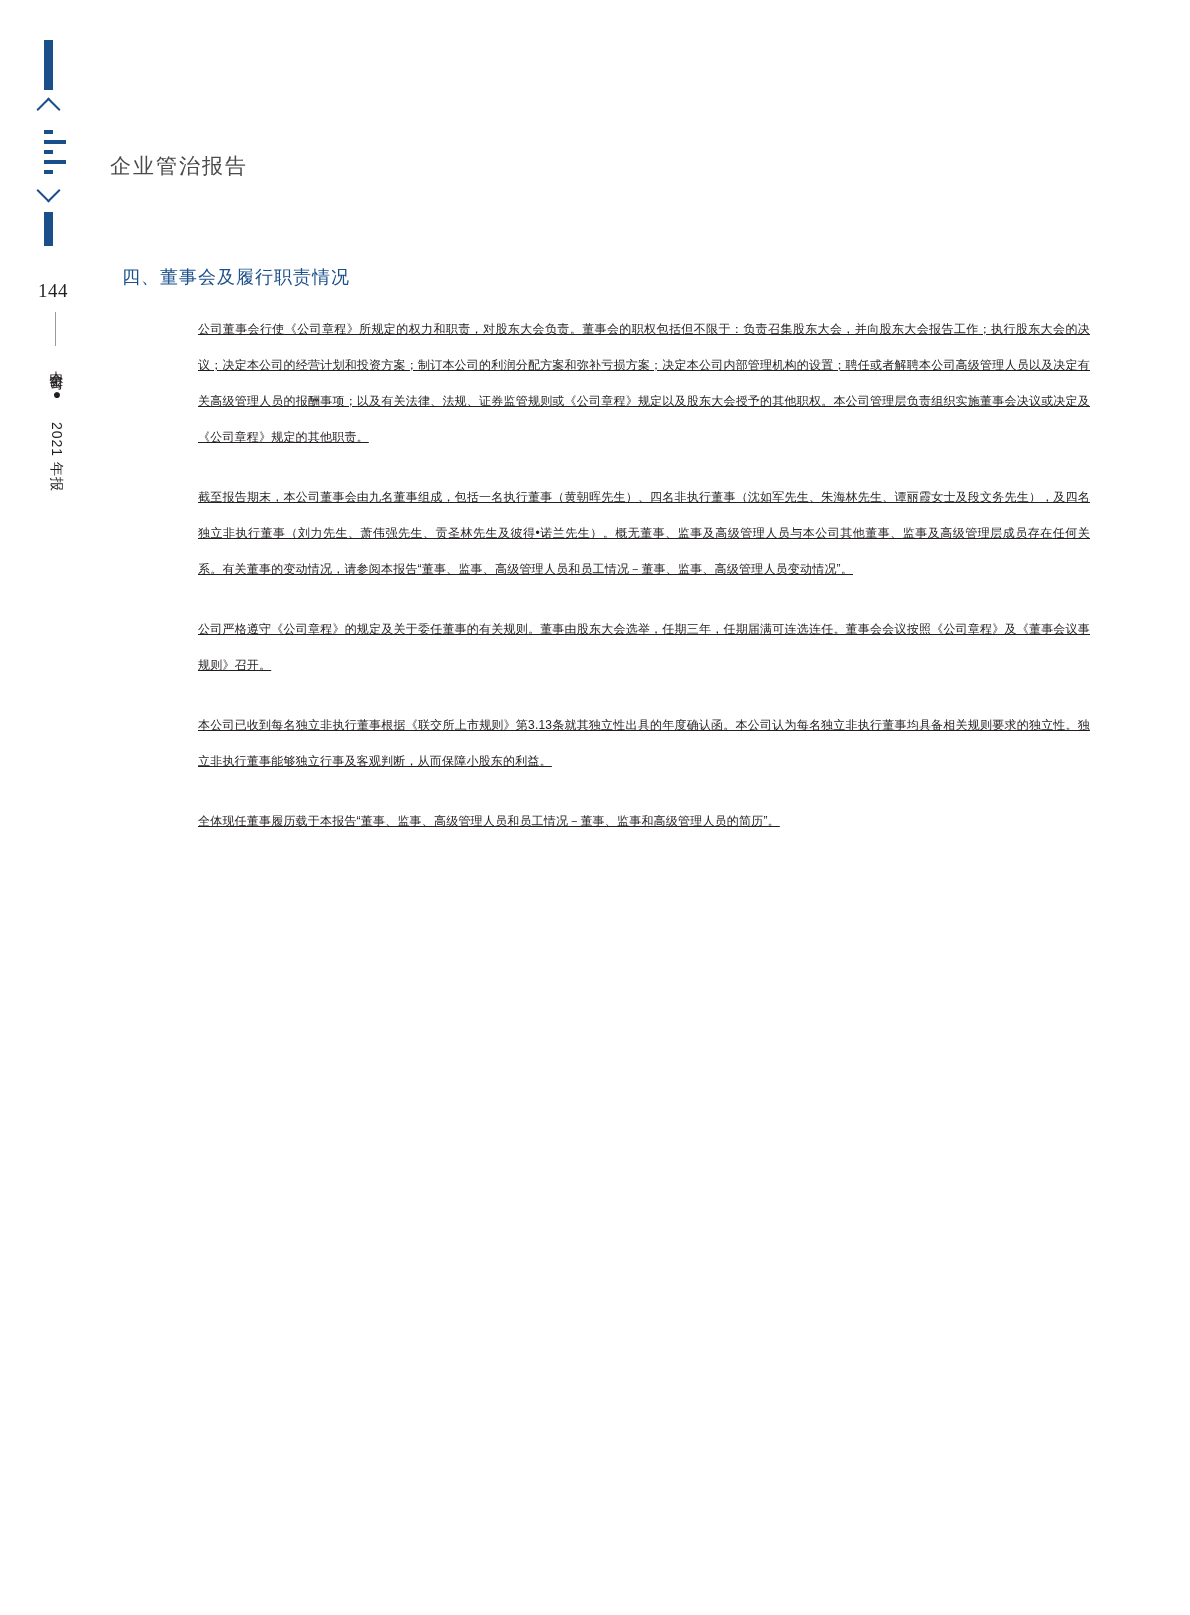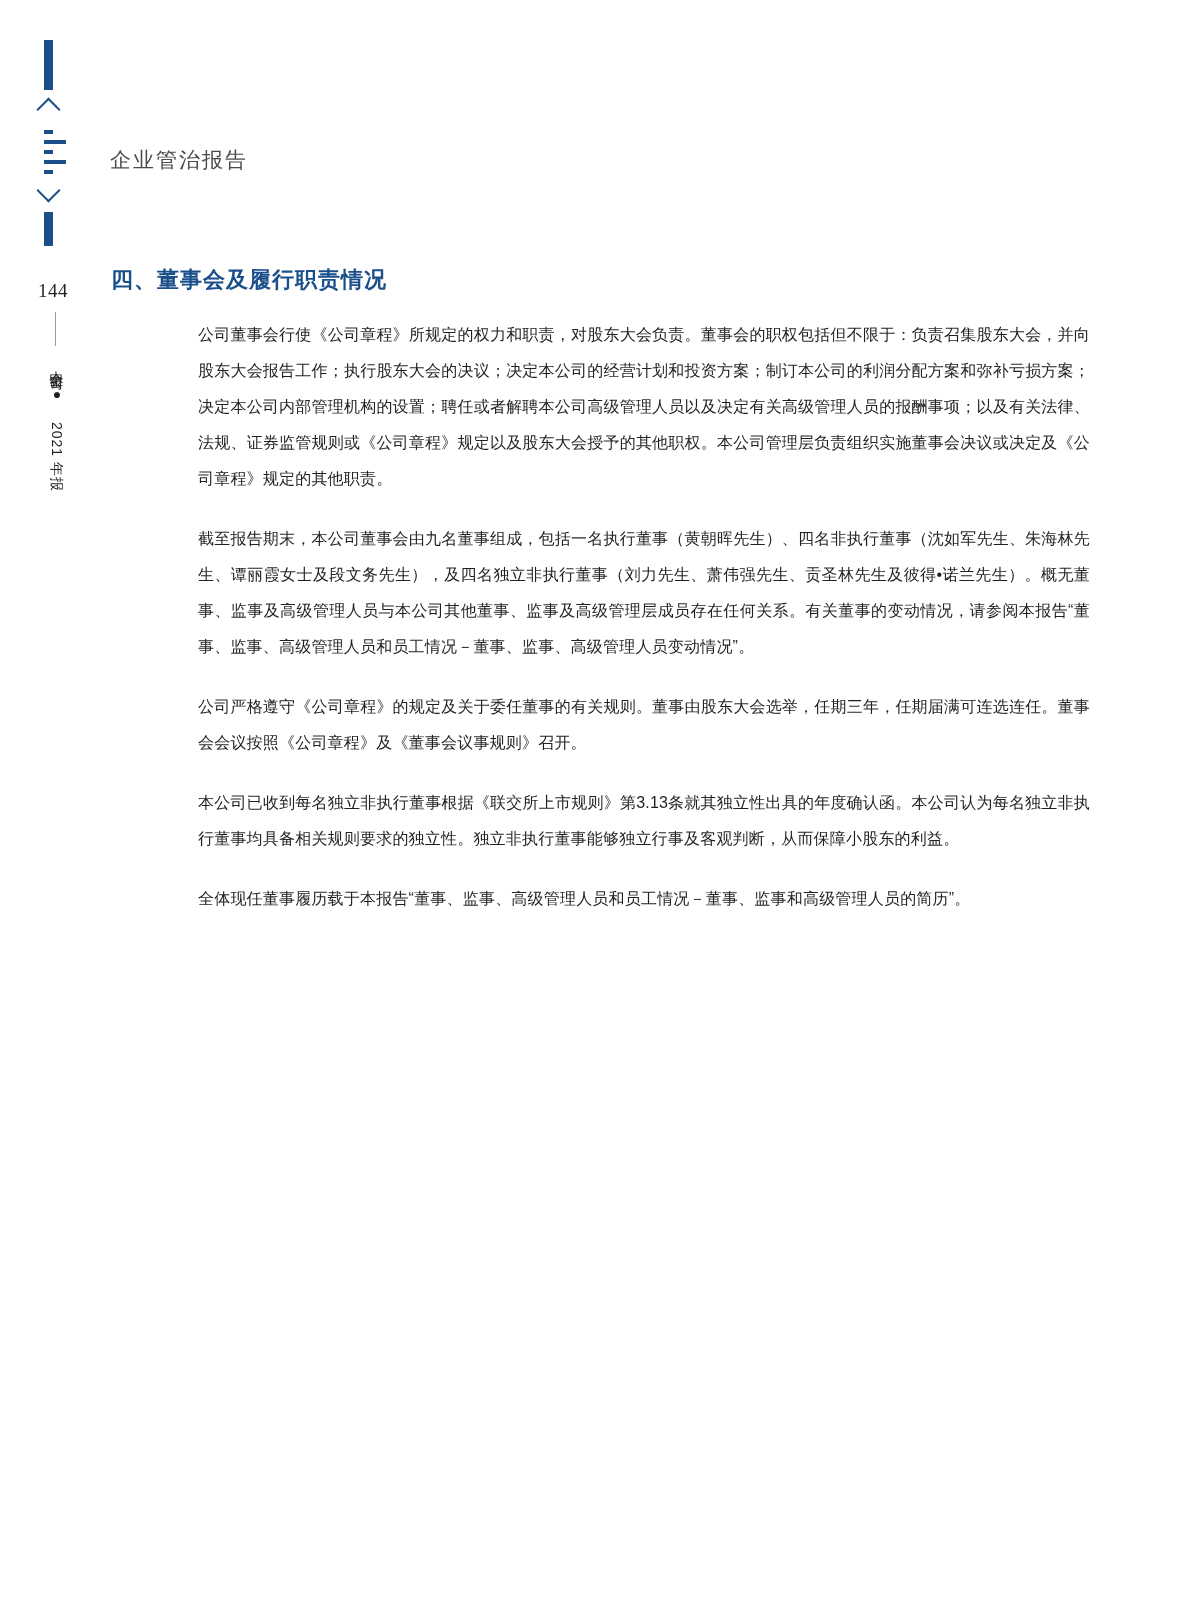--- a/index.html
+++ b/index.html
@@ -111,58 +111,59 @@
   }
   .side-caption .year {
     text-orientation: sideways;
     letter-spacing: 1px;
   }
 
   
   .doc-header {
     position: absolute;
     left: 110px;
-    top: 146px;
+    top: 152px;
     font-size: 21px;
     color: #4b4b4b;
     letter-spacing: 2px;
   }
 
   
   .content {
     position: absolute;
     left: 110px;
     top: 265px;
     width: 980px;
   }
   h1.section-title {
-    font-size: 22px;
+    font-size: 18px;
     color: #1b4f8a;
-    font-weight: bold;
-    margin: 0 0 22px 1px;
+    font-weight: normal;
+    margin: 0 0 22px 12px;
     letter-spacing: 1px;
   }
   h2.sub-title {
     font-size: 19px;
     color: #1b4f8a;
     font-weight: bold;
     margin: 22px 0 14px 42px;
     letter-spacing: 1px;
   }
   h2.sub-title .num {
     margin-right: 8px;
   }
   p.body {
-    font-size: 16px;
+    font-size: 12px;
     line-height: 36px;
     margin: 0 0 24px 0;
     padding-left: 88px;
     text-align: justify;
     color: #231f20;
     letter-spacing: 0.2px;
+    text-decoration: underline;
   }
   p.body:last-child {
     margin-bottom: 0;
   }
 </style>
 </head>
 <body>
 
 <div class="page">
 

